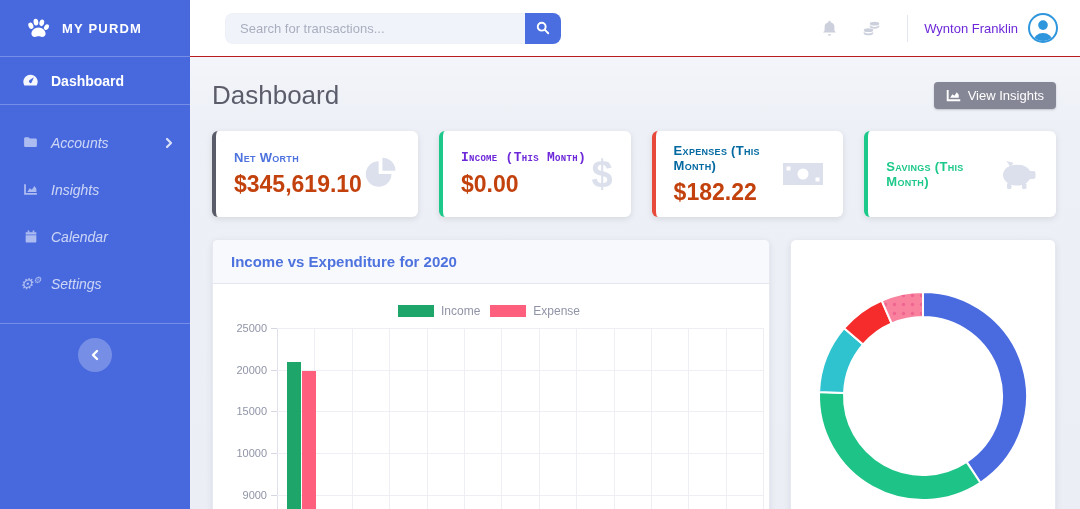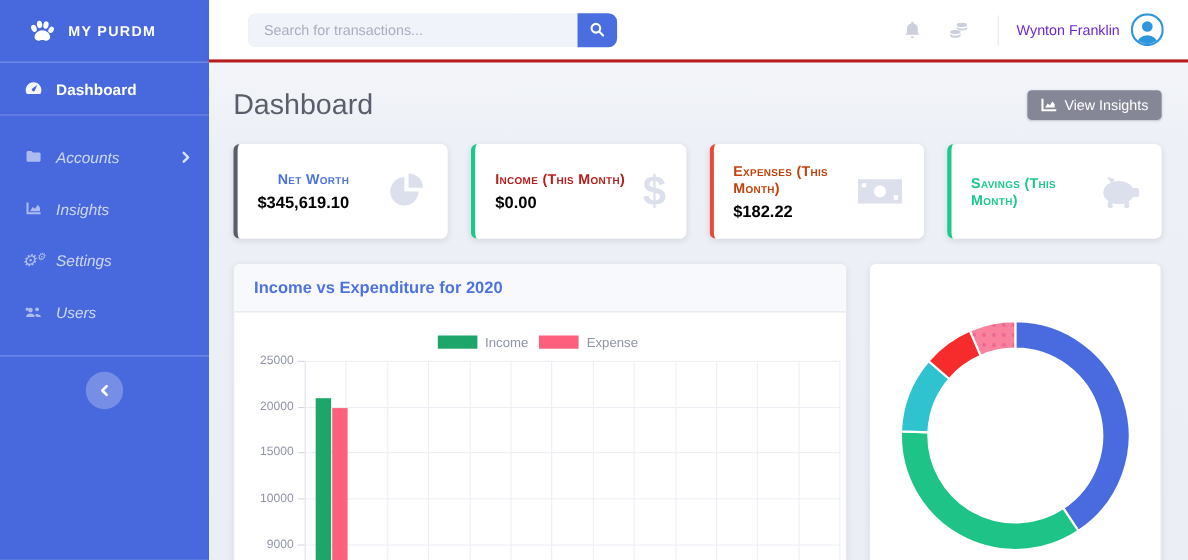--- a/index.html
+++ b/index.html
@@ -20,21 +20,21 @@
   .nav-item.active .nv-icon { opacity:.95; }
   .nav-group { padding:14px 0 16px;font-style:italic; }
   .nav-chevron { margin-left:auto; opacity:.8; display:flex; }
   .gear-glyph { font-size:15px; line-height:1; color:#fff; }
   .collapse-wrap { display:flex; justify-content:center; padding-top:14px; }
   .collapse-btn { width:34px; height:34px; border-radius:50%; border:none; background:rgba(255,255,255,0.25);
                   color:#fff; display:flex; align-items:center; justify-content:center; cursor:pointer; }
 
   
   .main { flex:1; display:flex; flex-direction:column; min-width:0; }
-  .topbar { height:57px; flex-shrink:0; background:#fff; border-bottom:3px solid #b91c1c;
+  .topbar { height:57px; flex-shrink:0; background:#fff; border-bottom:1px solid #b91c1c;
             box-shadow:0 2px 5px rgba(90,95,120,0.08); display:flex; align-items:center; padding:0 22px 0 35px; }
   .search-form { display:flex; }
   .search-input { width:300px; height:31px; background:#f1f3fa; border:1px solid #eef0f8; border-right:none;
                   border-radius:8px 0 0 8px; padding:0 14px; font-size:13px; color:#5f6370; outline:none;
                   font-family:"Liberation Sans", sans-serif; }
   .search-input::placeholder { color:#a9aebf; }
   .search-btn { width:36px; height:31px; background:#4a6ee0; border:none; border-radius:0 8px 8px 0;
                 display:flex; align-items:center; justify-content:center; cursor:pointer; }
   .topbar-right { margin-left:auto; display:flex; align-items:center; }
   .icon-btn { background:none; border:none; cursor:pointer; display:flex; padding:4px; margin-right:16px; }
@@ -49,21 +49,21 @@
   .btn-insights { background:#858796; color:#fff; border:none; border-radius:4px; font-size:13px;
                   padding:6px 12px; display:flex; align-items:center; gap:7px; cursor:pointer;
                   box-shadow:0 1px 2px rgba(60,62,80,0.25); font-family:"Liberation Sans", sans-serif; }
 
   
   .stat-cards { display:flex; gap:21px; margin-bottom:22px; }
   .stat-card { flex:1; height:86px; background:#fff; border-radius:6px; border-left:4px solid #888;
                box-shadow:0 2px 6px rgba(58,59,69,0.13); padding:15px 18px; display:flex;
                justify-content:space-between; align-items:center; }
   .sc-label { font-size:13px; font-weight:bold; font-variant:small-caps; letter-spacing:.3px; }
-  .sc-value { font-size:15px; font-weight:bold; color:#000000; margin-top:6px; }
+  .sc-value { font-size:23px; font-weight:bold; color:#c2410c; margin-top:6px; }
   .sc-icon { color:#dce0ec; display:flex; }
   .sc-dollar { font-size:38px; font-weight:bold; color:#dce0ec; line-height:1; }
 
   
   .charts-row { display:flex; gap:20px; align-items:flex-start; }
   .panel { background:#fff; border:1px solid #e6e9f2; border-radius:6px; box-shadow:0 2px 6px rgba(58,59,69,0.1); overflow:hidden; }
   .panel-header { background:#f8f9fc; border-bottom:1px solid #e3e6f0; padding:13px 18px;
                   font-size:15px; font-weight:bold; color:#4e73df; }
   .bar-panel { width:558px; }
   .donut-panel { width:266px; }
@@ -131,36 +131,33 @@
       <div class="nav-item">
         <span class="nv-icon">
           <svg width="17" height="17" viewBox="0 0 24 24" fill="#ffffff">
             <path d="M3 4.5v15h18V17H5.5V4.5z"></path>
             <path d="M7.5 15.5l3.4-5.4 3 2.3 3.6-5.2 2.8 3.9v4.4z"></path>
           </svg>
         </span>
         <span>Insights</span>
       </div>
       <div class="nav-item">
+        <span class="nv-icon">
+          <svg width="16" height="17" viewBox="0 0 24 24" fill="#ffffff">
+            <path d="M7 3h2.5v3H7zM14.5 3H17v3h-2.5z"></path>
+            <path d="M4 5.5h16V9H4zM4 10h16v9.5c0 .8-.7 1.5-1.5 1.5h-13c-.8 0-1.5-.7-1.5-1.5zM7 12.5h2.3v2.3H7zm3.9 0h2.3v2.3h-2.3zm3.8 0H17v2.3h-2.3zM7 16.3h2.3v2.3H7zm3.9 0h2.3v2.3h-2.3z"></path>
+          </svg>
+        </span>
+        <span>Calendar</span>
+      </div>
+      <div class="nav-item">
         <span class="nv-icon" style="opacity:.55">
           <span class="gear-glyph">⚙<span style="font-size:9px; vertical-align:super;">⚙</span></span>
         </span>
         <span>Settings</span>
-      </div>
-      <div class="nav-item">
-        <span class="nv-icon">
-          <svg width="18" height="16" viewBox="0 0 24 20" fill="#ffffff">
-            <circle cx="8" cy="7" r="3"></circle>
-              <path d="M2.5 16a5.5 4.5 0 0 1 11 0z"></path>
-            <circle cx="16.5" cy="6" r="2.4"></circle>
-              <path d="M13.5 13.2a4.8 3.8 0 0 1 8 2.8h-5.2a6.5 6.5 0 0 0-2.8-2.8z"></path>
-            <circle cx="3.8" cy="5.8" r="2"></circle>
-          </svg>
-        </span>
-        <span>Users</span>
       </div>
     </div>
 
     <hr class="sb-divider">
     <div class="collapse-wrap">
       <button class="collapse-btn">
         <span style="display:flex;">
           <svg width="10" height="12" viewBox="0 0 10 12" fill="none" stroke="#ffffff" stroke-width="2.4" stroke-linecap="round" stroke-linejoin="round">
             <path d="M7 2L3 6l4 4"></path>
           </svg>
@@ -232,44 +229,44 @@
               <path d="M1 1v15h18v-2.5H3.5V1z"></path>
               <path d="M5.5 11.5l3-4.8 2.7 2 3.2-4.6 2.6 3.5v3.9z"></path>
             </svg>
           </span>
           <span>View Insights</span>
         </button>
       </div>
 
       <div class="stat-cards">
 
-        <div class="stat-card" style="border-left-color:#5a5c69;text-align:right;">
+        <div class="stat-card" style="border-left-color:#5a5c69;">
           <div>
             <div class="sc-label" style="color:#4e73df;">Net Worth</div>
             <div class="sc-value">$345,619.10</div>
           </div>
           <span class="sc-icon">
             <svg width="38" height="38" viewBox="0 0 40 40" fill="#dce0ec">
               <path d="M17.5 6.5A13.5 13.5 0 1 0 31 20H17.5z"></path>
               <path d="M21.5 2.8v13.7h13.7A13.7 13.7 0 0 0 21.5 2.8z"></path>
             </svg>
           </span>
         </div>
 
         <div class="stat-card" style="border-left-color:#1cc88a;">
           <div>
-            <div class="sc-label" style="color:#b91c1c;">Income (This Month)</div>
+            <div class="sc-label" style="color:#6d28d9;font-family:Liberation Mono, monospace;">Income (This Month)</div>
             <div class="sc-value">$0.00</div>
           </div>
           <span class="sc-icon sc-dollar">$</span>
         </div>
 
         <div class="stat-card" style="border-left-color:#e74a3b;">
           <div>
-            <div class="sc-label" style="color:#c2410c;">Expenses (This Month)</div>
+            <div class="sc-label" style="color:#0369a1;">Expenses (This Month)</div>
             <div class="sc-value">$182.22</div>
           </div>
           <span class="sc-icon">
             <svg width="44" height="30" viewBox="0 0 44 30">
               <path fill="#dce0ec" fill-rule="evenodd" d="M2 4h40v22H2zM22 9.5a5.5 5.5 0 1 0 0 11 5.5 5.5 0 0 0 0-11zM5.5 7.5h4v4h-4zm29 11h4v4h-4z"></path>
             </svg>
           </span>
         </div>
 
         <div class="stat-card" style="border-left-color:#1cc88a;">

